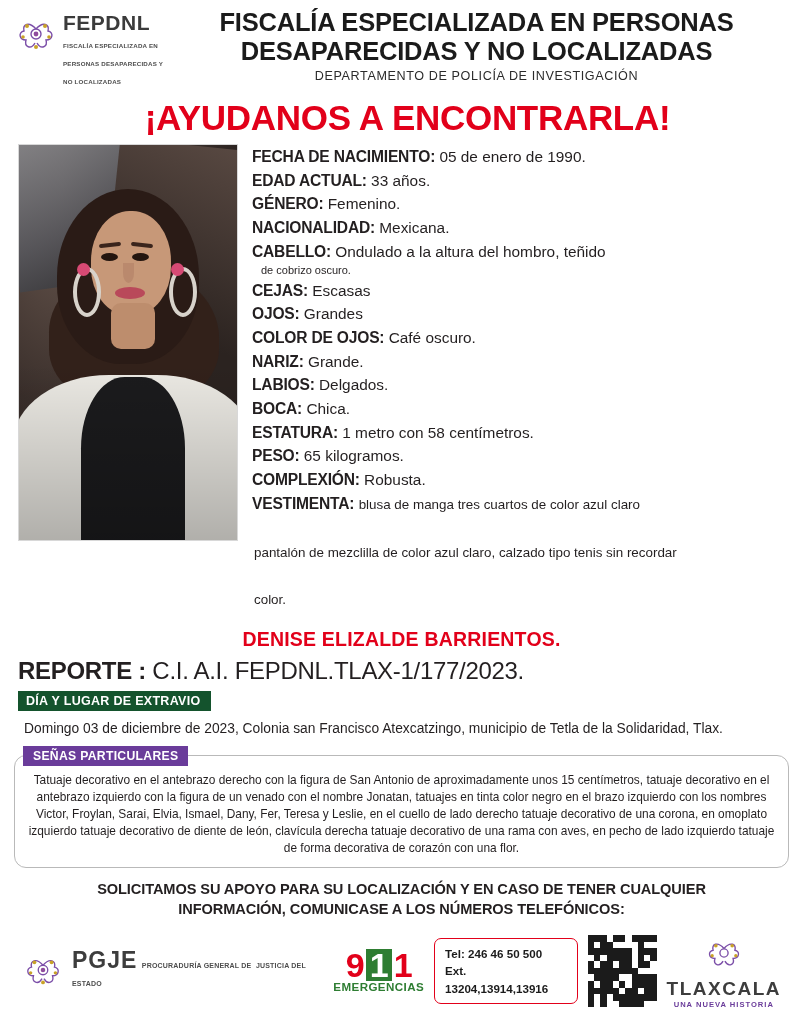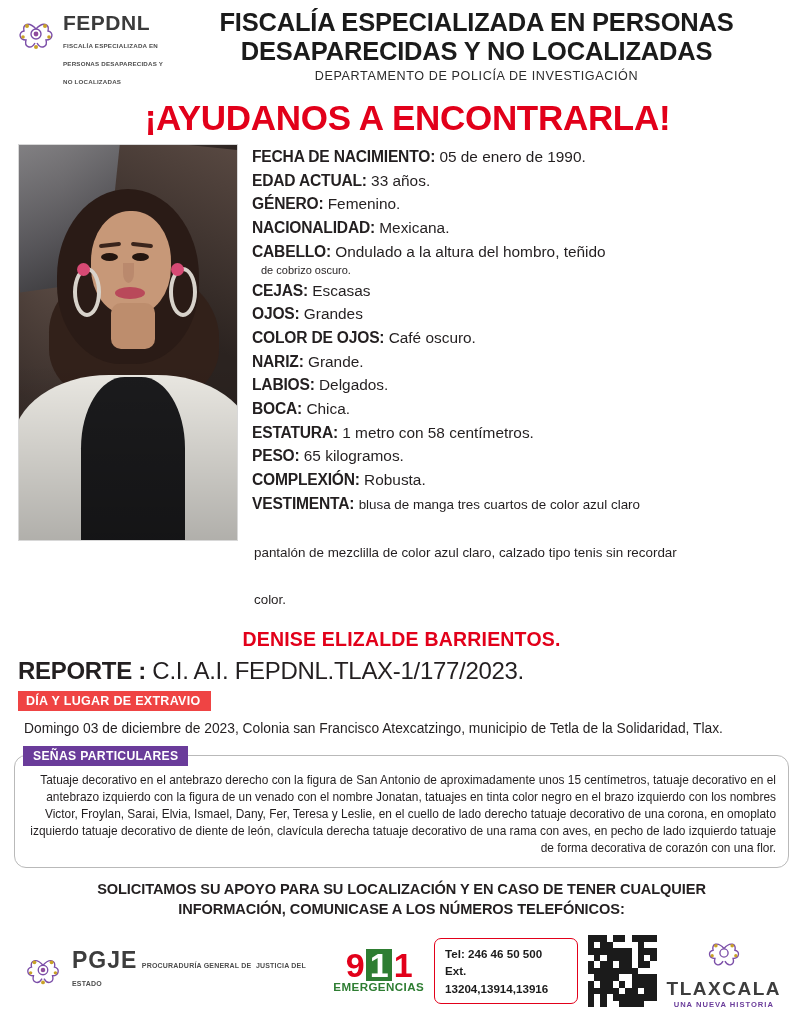--- a/index.html
+++ b/index.html
@@ -267,21 +267,21 @@
     padding: 6px 0 0 18px;
     font-size: 24px;
     letter-spacing: -0.3px;
   }
   .report-line .rlbl { font-weight: bold; }
   .report-line .rval { font-weight: normal; }
 
   
   .tag {
     display: inline-block;
-    background: #ef4444;
+    background: #14532d;
     color: #ffffff;
     font-weight: bold;
     font-size: 12.5px;
     letter-spacing: 0.3px;
     padding: 3px 10px 3px 8px;
     margin-left: 18px;
     margin-top: 6px;
   }
   .tag-wrap { position: relative; }
   .tag-wrap::after {
@@ -311,21 +311,21 @@
     background: #6a3c9a;
     color: #fff;
     font-weight: bold;
     font-size: 12.2px;
     letter-spacing: 0.3px;
     padding: 3px 10px;
   }
   .senas-text {
     font-size: 11.9px;
     line-height: 1.42;
-    text-align: right;
+    text-align: center;
   }
 
   
   .cta {
     text-align: center;
     font-weight: bold;
     font-size: 14.6px;
     line-height: 1.35;
     margin-top: 12px;
     padding: 0 28px;

